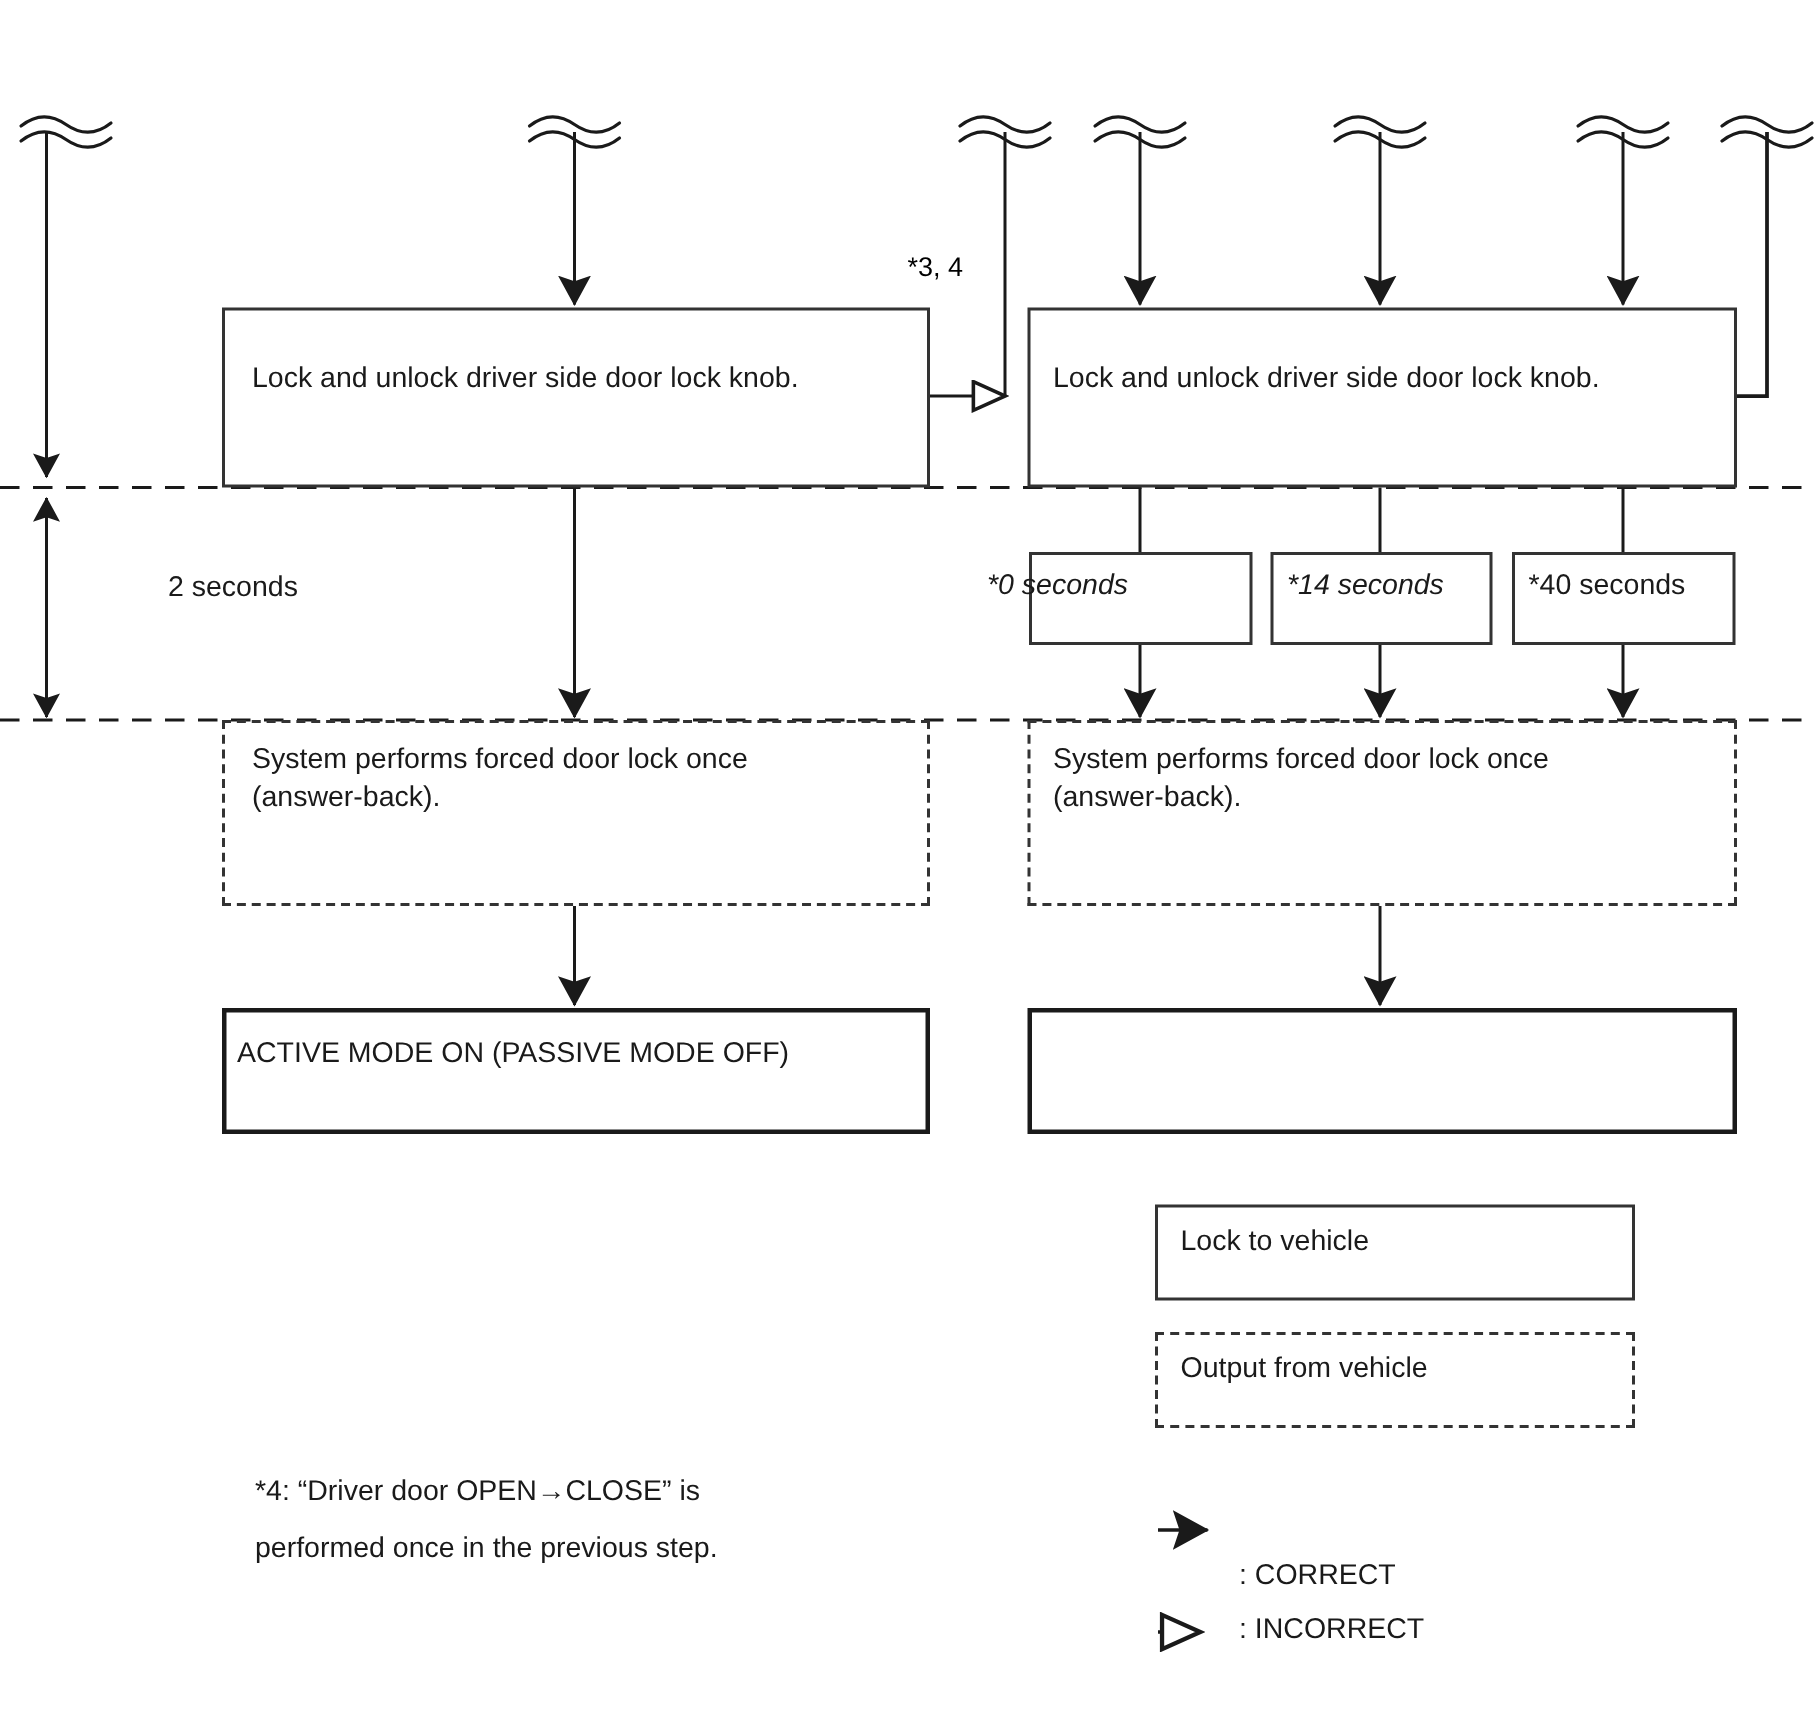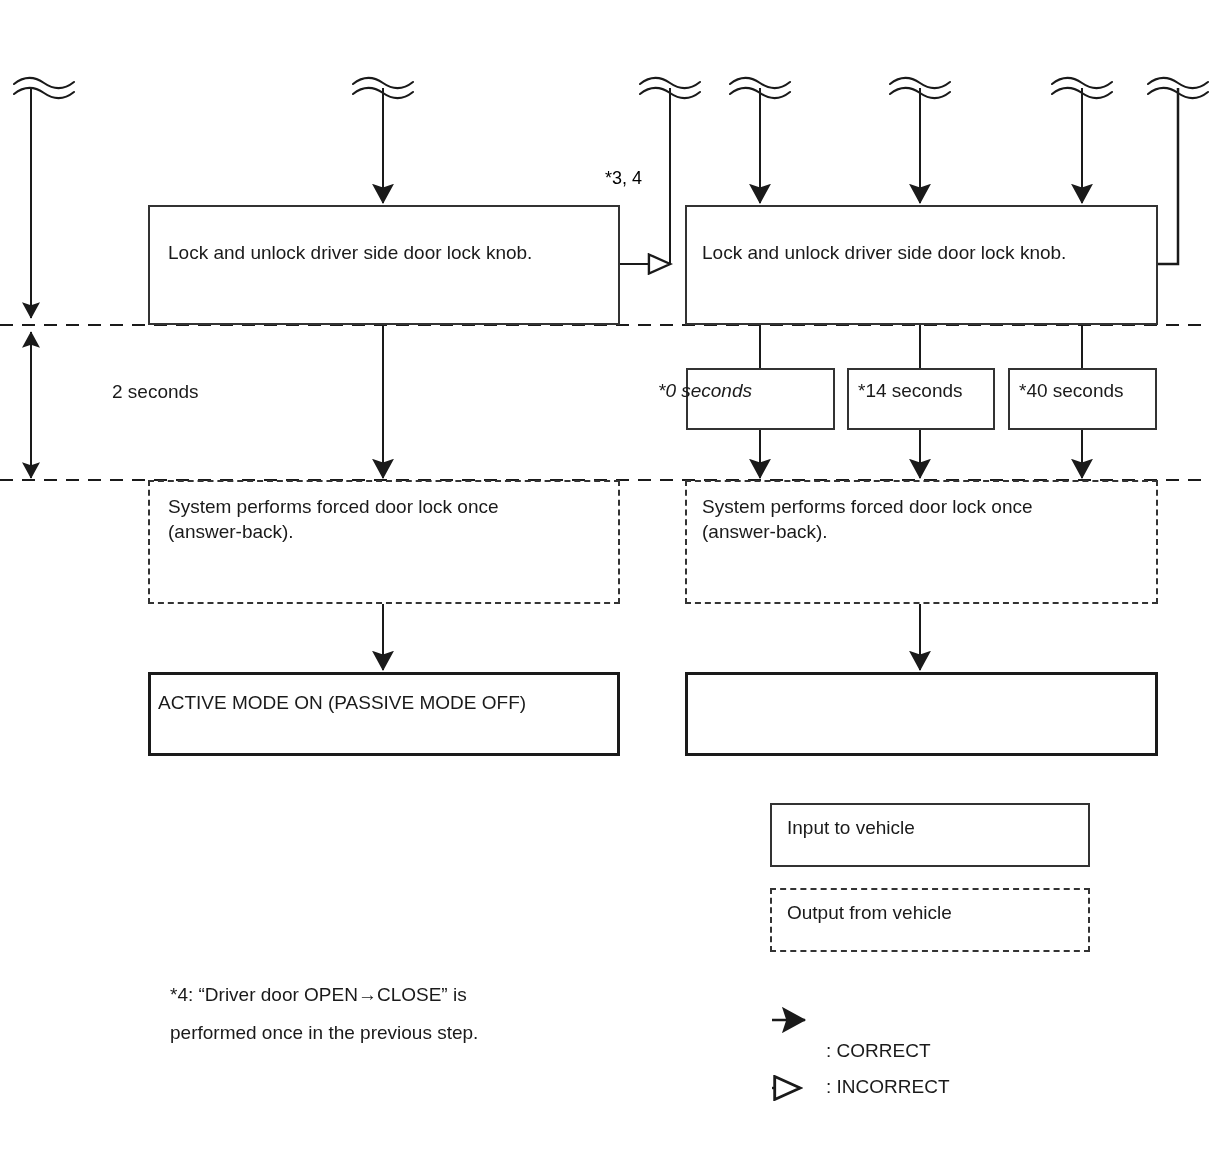--- a/index.html
+++ b/index.html
@@ -169,40 +169,40 @@
   <div class="node-box heavy-box" style="left:148px; top:672px; width:472px; height:84px;"></div>
   <div class="box-text" style="left:158px; top:690px; width:460px;">ACTIVE MODE ON (PASSIVE MODE OFF)</div>
 
   <div class="node-box solid-box" style="left:685px; top:205px; width:473px; height:120px;"></div>
   <div class="box-text" style="left:702px; top:240px; width:450px;">Lock and unlock driver side door lock knob.</div>
 
   <div class="node-box solid-box" style="left:686px; top:368px; width:149px; height:62px;"></div>
   <div class="seconds-text" style="left:658px; top:380px;font-style:italic;">*0 seconds</div>
 
   <div class="node-box solid-box" style="left:847px; top:368px; width:148px; height:62px;"></div>
-  <div class="seconds-text" style="left:858px; top:380px;">*14 seconds</div>
+  <div class="seconds-text" style="left:858px; top:380px;font-style:italic;">*14 seconds</div>
 
   <div class="node-box solid-box" style="left:1008px; top:368px; width:149px; height:62px;"></div>
   <div class="seconds-text" style="left:1019px; top:380px;">*40 seconds</div>
 
   <div class="node-box dashed-box" style="left:685px; top:480px; width:473px; height:124px;"></div>
   <div class="box-text" style="left:702px; top:494px; width:450px;">System performs forced door lock once
 (answer-back).</div>
 
   <div class="node-box heavy-box" style="left:685px; top:672px; width:473px; height:84px;"></div>
 
   <div class="plain-text" style="left:68px; top:378px;margin-left:44px;">2 seconds</div>
 
   <div class="marker-label" style="left:605px; top:168px;">*3, 4</div>
 
   <div class="note-text" style="left:170px; top:948px;margin-top:28px;">*4: “Driver door OPEN→CLOSE” is
      performed once in the previous step.</div>
 
   <div class="node-box solid-box" style="left:770px; top:803px; width:320px; height:64px;"></div>
-  <div class="legend-text" style="left:787px; top:817px;">Input to vehicle</div>
+  <div class="legend-text" style="left:787px; top:817px;">Lock to vehicle</div>
 
   <div class="node-box dashed-box" style="left:770px; top:888px; width:320px; height:64px;"></div>
   <div class="legend-text" style="left:787px; top:902px;">Output from vehicle</div>
 
   <div class="legend-text" style="left:826px; top:1040px;">: CORRECT</div>
   <div class="legend-text" style="left:826px; top:1076px;">: INCORRECT</div>
 
 </div>
 
 </body></html>

